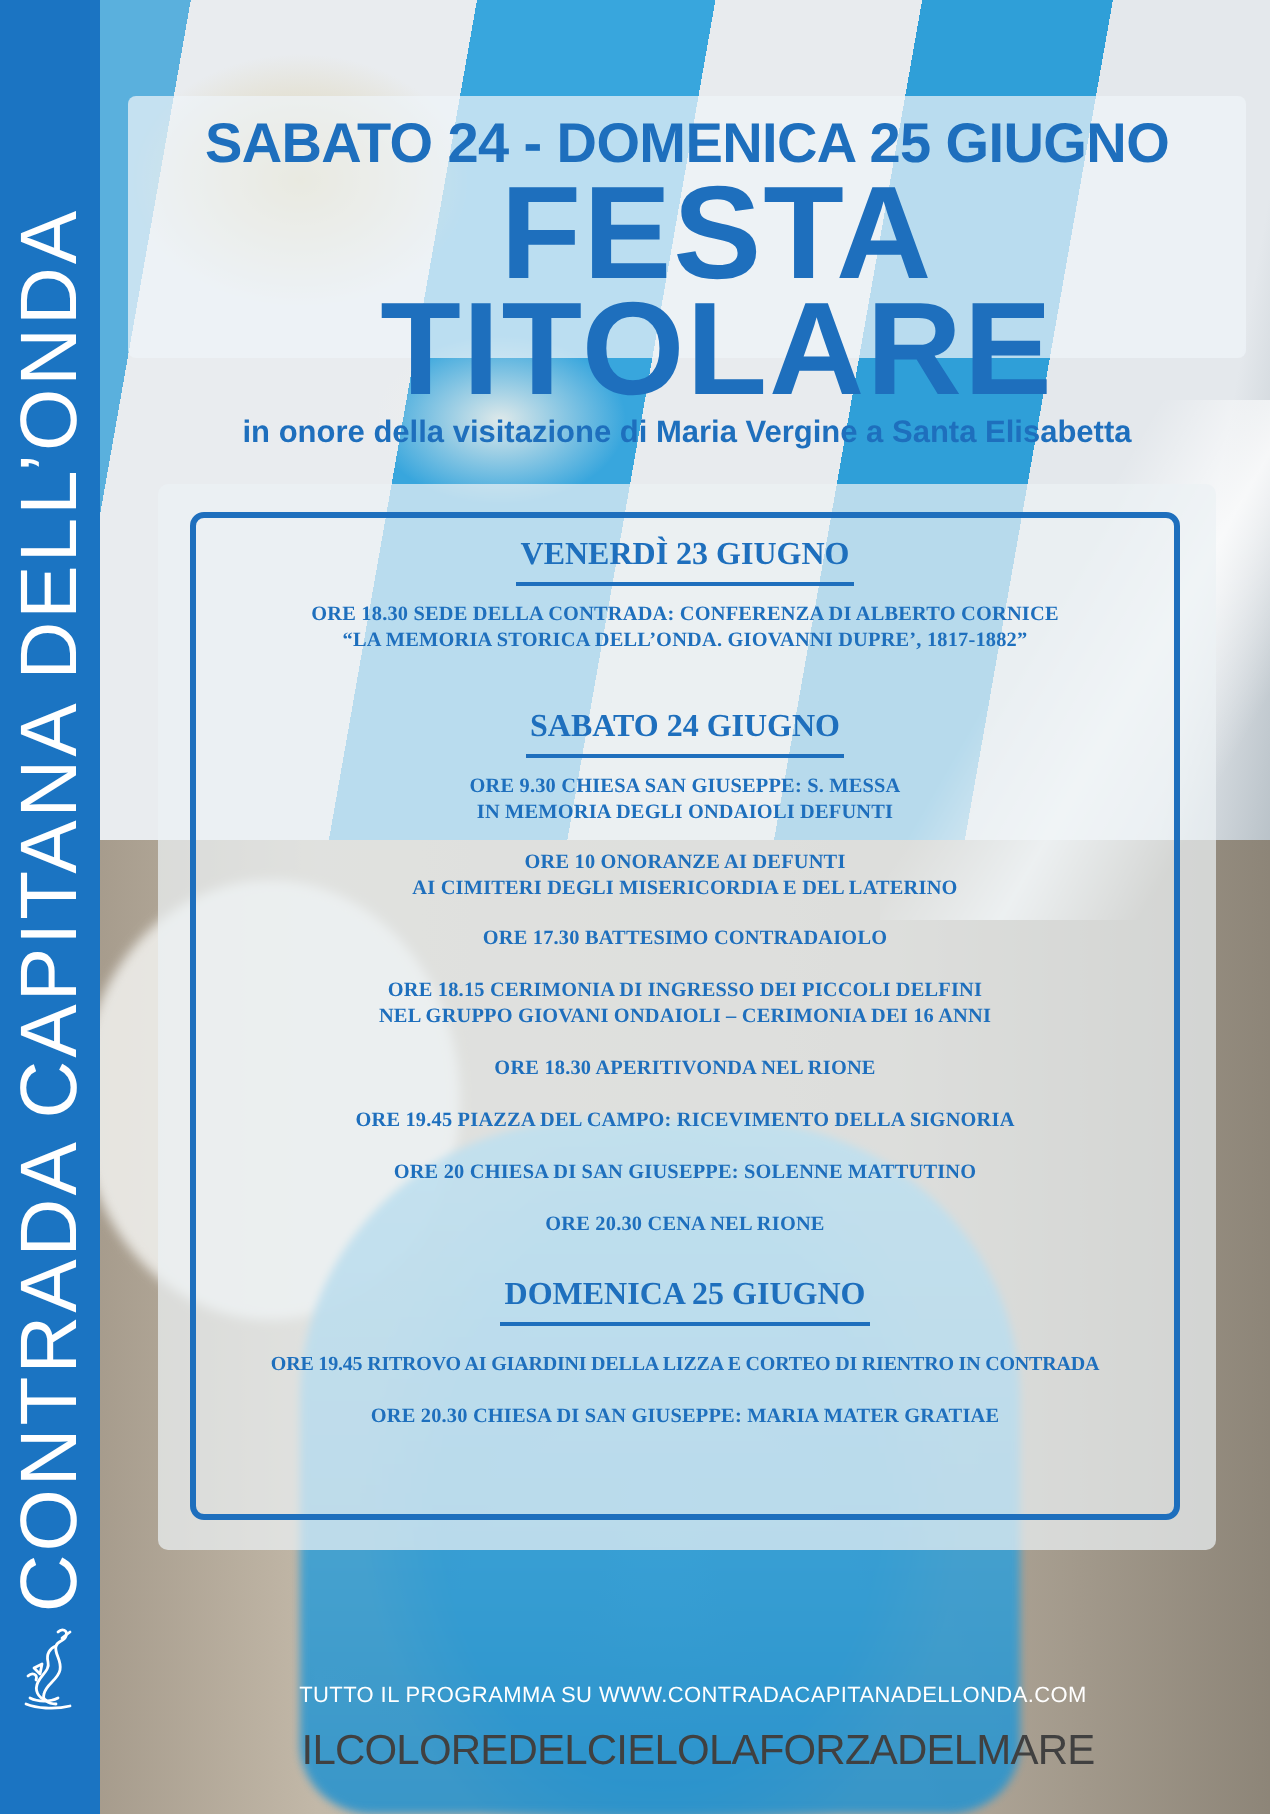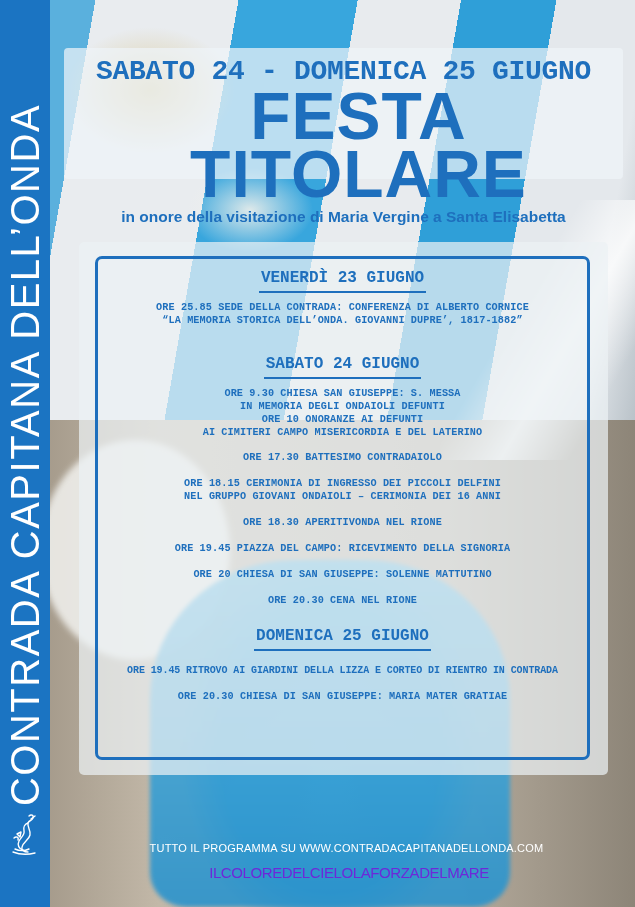--- a/index.html
+++ b/index.html
@@ -29,40 +29,40 @@
   .sidebar { position:absolute; left:0; top:0; width:50px; height:907px; background:#1b74c2; }
   .sidebar .vtext { position:absolute; left:25px; top:455px; width:900px; height:50px;
     transform:translate(-50%,-50%) rotate(-90deg);
     color:#ffffff; font-family:"Liberation Sans", sans-serif; font-size:40px; font-weight:normal;
     text-align:center; line-height:50px; letter-spacing:1.5px; white-space:nowrap; }
   .sidebar .logo { position:absolute; left:9px; top:812px; width:30px; height:46px; }
 
   
   .title-panel { position:absolute; left:64px; top:48px; width:559px; height:131px;
     background:rgba(238,244,248,0.72); border-radius:4px; text-align:center; color:#1e6fbd; }
-  .title-panel .dates { font-family:Liberation Mono, monospace; font-weight:bold; font-size:28px; line-height:30px; margin-top:9px; letter-spacing:-0.3px; }
+  .title-panel .dates { font-family:Liberation Sans, sans-serif; font-weight:bold; font-size:28px; line-height:30px; margin-top:9px; letter-spacing:-0.3px; }
   .title-panel .festa { font-family:"Liberation Sans", sans-serif; font-weight:bold; font-size:66px; line-height:58px; letter-spacing:1px;padding-left:30px; }
   .title-panel .subtitle { font-family:"Liberation Sans", sans-serif; font-weight:bold; font-size:15.5px; line-height:20px; margin-top:4px; }
 
   
   .program-panel { position:absolute; left:79px; top:242px; width:529px; height:533px;
     background:rgba(236,241,244,0.72); border-radius:5px; }
   .program-box { position:absolute; left:16px; top:14px; width:495px; height:504px;
     border:3px solid #1e6fbd; border-radius:7px; text-align:center; color:#1e6fbd;
-    font-family:Liberation Mono, monospace; }
+    font-family:Liberation Serif, serif; }
   .day-heading { display:inline-block; font-weight:bold; font-size:16px; line-height:20px; padding:0 2px 3px;
     border-bottom:2px solid #1e6fbd; }
   .day { }
   .event { font-weight:bold; font-size:10.2px; line-height:13px; letter-spacing:0.1px; }
   .event .l { display:block; white-space:nowrap; }
 
   .footer-url { position:absolute; left:134px; top:842px; width:425px; text-align:center;
     color:#ffffff; font-family:"Liberation Sans", sans-serif; font-size:11px; letter-spacing:0.2px; white-space:nowrap; }
   .footer-motto { position:absolute; left:134px; top:864px; width:430px; text-align:center;
-    color:#6d28d9; font-family:"Liberation Sans", sans-serif; font-size:15px; letter-spacing:-0.4px; white-space:nowrap; }
+    color:#404040; font-family:"Liberation Sans", sans-serif; font-size:21px; letter-spacing:-0.4px; white-space:nowrap; }
 </style>
 </head>
 <body>
 
 <div class="bg">
   <div class="lower"></div>
   <div class="sleeve"></div>
   <div class="skirt"></div>
   <div class="pole"></div>
 </div>
@@ -85,34 +85,34 @@
   <div class="festa">FESTA TITOLARE</div>
   <div class="subtitle">in onore della visitazione di Maria Vergine a Santa Elisabetta</div>
 </div>
 
 <div class="program-panel">
   <div class="program-box">
 
     <div class="day" style="margin-top:9px;">
       <div class="day-heading">VENERDÌ 23 GIUGNO</div>
       <div class="event" style="margin-top:8px;">
-        <span class="l">ORE 25.85 SEDE DELLA CONTRADA: CONFERENZA DI ALBERTO CORNICE</span>
+        <span class="l">ORE 18.30 SEDE DELLA CONTRADA: CONFERENZA DI ALBERTO CORNICE</span>
         <span class="l">“LA MEMORIA STORICA DELL’ONDA. GIOVANNI DUPRE’, 1817-1882”</span>
       </div>
     </div>
 
     <div class="day" style="margin-top:27px;">
       <div class="day-heading">SABATO 24 GIUGNO</div>
       <div class="event" style="margin-top:8px;">
         <span class="l">ORE 9.30 CHIESA SAN GIUSEPPE: S. MESSA</span>
         <span class="l">IN MEMORIA DEGLI ONDAIOLI DEFUNTI</span>
       </div>
-      <div class="event" style="margin-top:0;">
+      <div class="event" style="margin-top:12px;">
         <span class="l">ORE 10 ONORANZE AI DEFUNTI</span>
-        <span class="l">AI CIMITERI CAMPO MISERICORDIA E DEL LATERINO</span>
+        <span class="l">AI CIMITERI DEGLI MISERICORDIA E DEL LATERINO</span>
       </div>
       <div class="event" style="margin-top:12px;">
         <span class="l">ORE 17.30 BATTESIMO CONTRADAIOLO</span>
       </div>
       <div class="event" style="margin-top:13px;">
         <span class="l">ORE 18.15 CERIMONIA DI INGRESSO DEI PICCOLI DELFINI</span>
         <span class="l">NEL GRUPPO GIOVANI ONDAIOLI – CERIMONIA DEI 16 ANNI</span>
       </div>
       <div class="event" style="margin-top:13px;">
         <span class="l">ORE 18.30 APERITIVONDA NEL RIONE</span>

